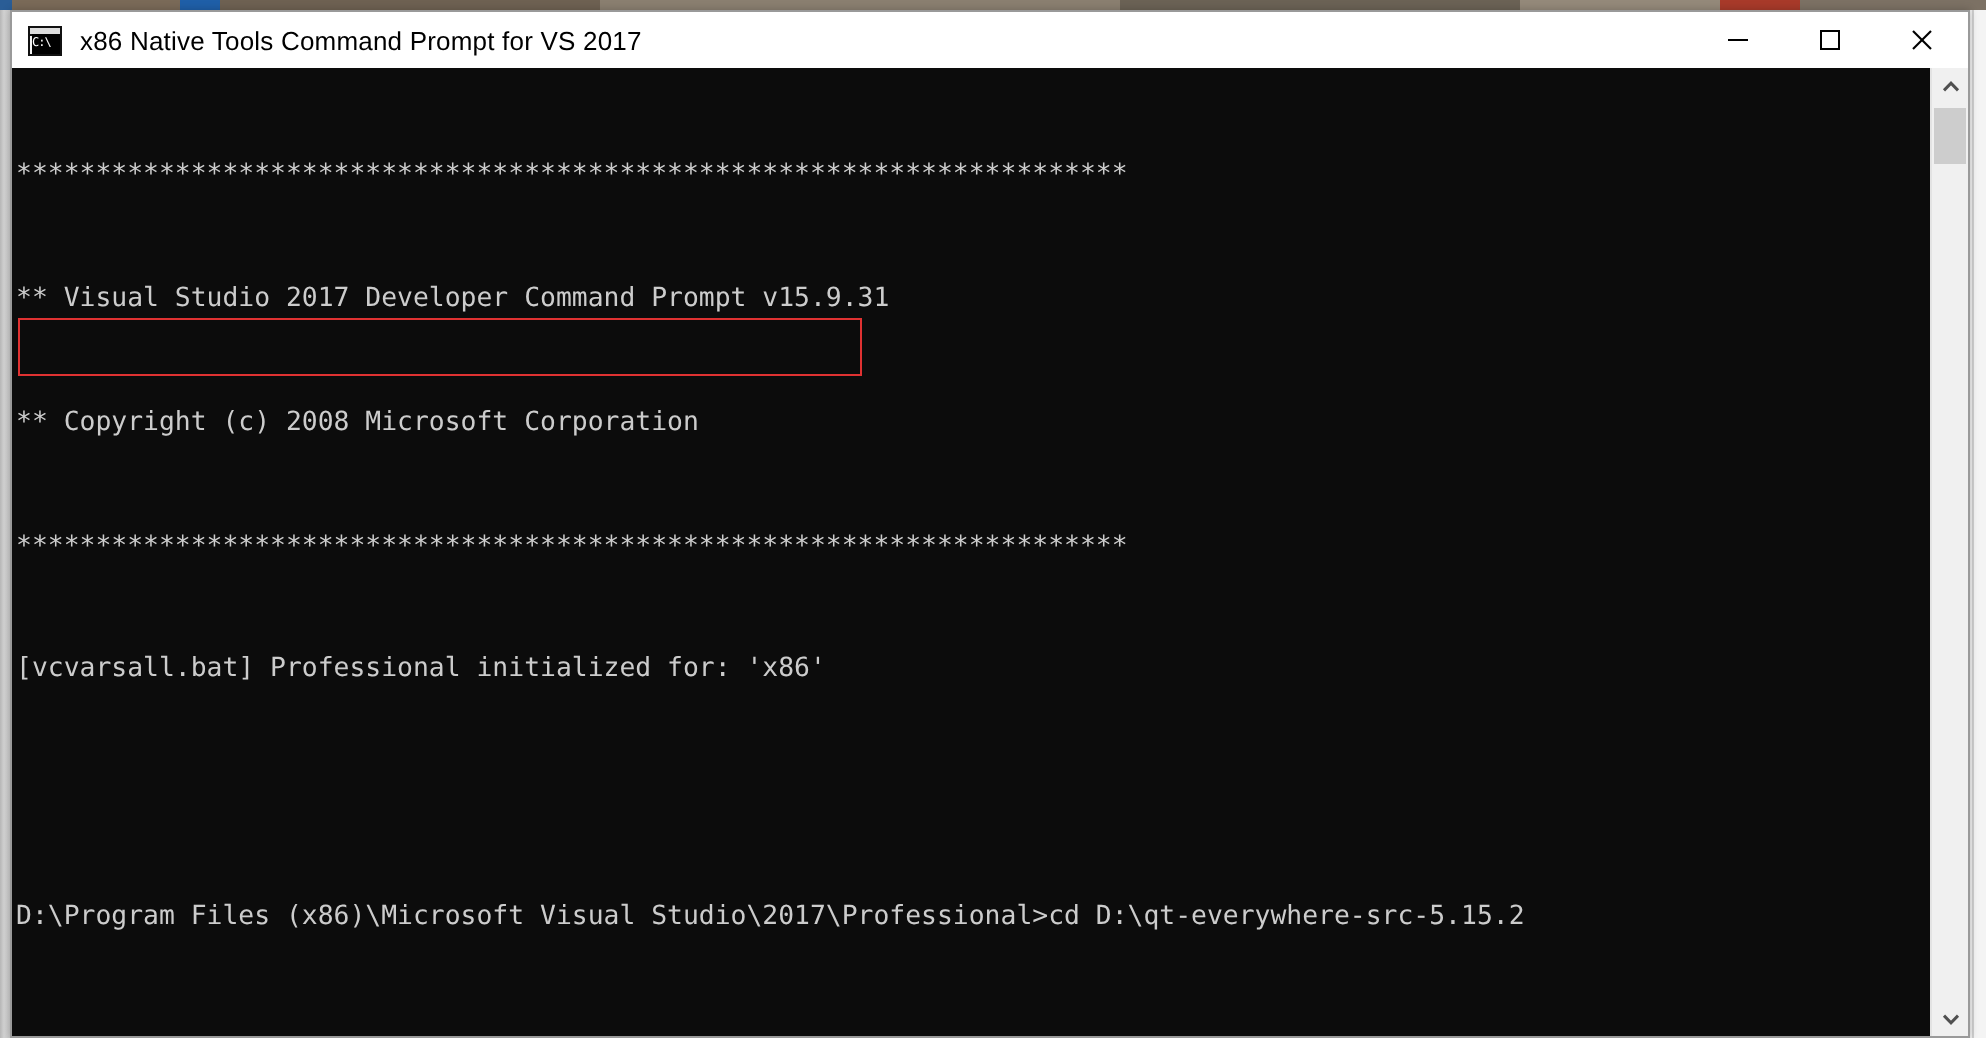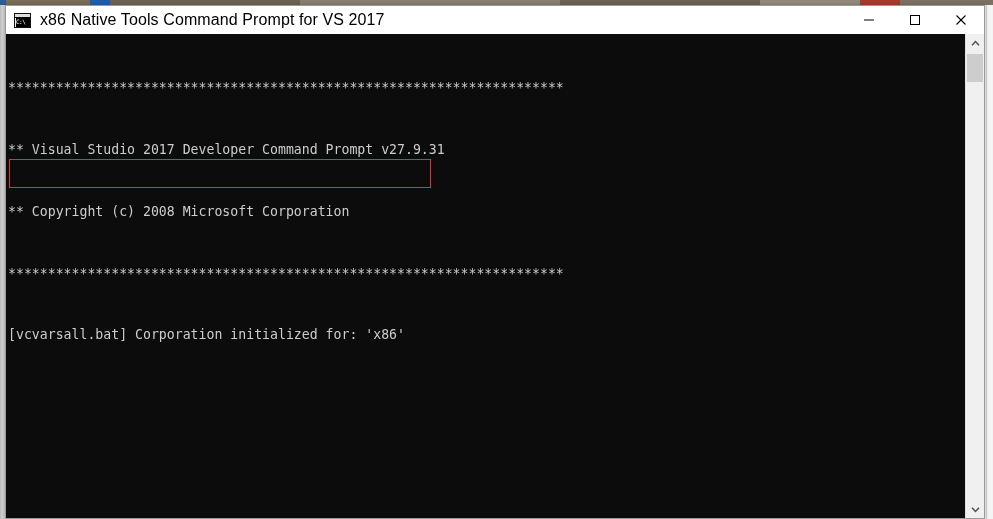--- a/index.html
+++ b/index.html
@@ -133,21 +133,21 @@
     right: 0; bottom: 0;
     background: #000;
     color: #fff;
     font-family: "DejaVu Sans Mono", monospace;
     font-size: 6px;
     line-height: 10px;
     letter-spacing: -0.5px;
   }
   #title-text {
     margin-left: 9px;
-    font-size: 16px;
+    font-size: 13px;
     color: #000;
     white-space: nowrap;
     letter-spacing: 0.1px;
   }
   #window-controls {
     position: absolute;
     right: 0; top: 0;
     height: 28px;
     display: flex;
   }
@@ -284,25 +284,26 @@
           <line x1="1.5" y1="1.5" x2="10.5" y2="10.5" stroke="#000" stroke-width="1.1"></line>
           <line x1="10.5" y1="1.5" x2="1.5" y2="10.5" stroke="#000" stroke-width="1.1"></line>
         </svg>
       </div>
     </div>
   </div>
 
   <div id="console-body">
     <div id="console-text">
       <div class="console-line">**********************************************************************</div>
-      <div class="console-line">** Visual Studio 2017 Developer Command Prompt v27.9.31</div>
+      <div class="console-line">** Visual Studio 2017 Developer Command Prompt v15.9.31</div>
       <div class="console-line">** Copyright (c) 2008 Microsoft Corporation</div>
       <div class="console-line">**********************************************************************</div>
-      <div class="console-line">[vcvarsall.bat] Corporation initialized for: 'x86'</div>
+      <div class="console-line">[vcvarsall.bat] Professional initialized for: 'x86'</div>
       <div class="console-line"></div>
+      <div class="console-line">D:\Program Files (x86)\Microsoft Visual Studio\2017\Professional&gt;cd D:\qt-everywhere-src-5.15.2</div>
       <div class="console-line"></div>
       
     </div>
     <div id="highlight-box"></div>
   </div>
 
   <div id="console-scrollbar">
     <div class="sb-arrow" id="sb-arrow-up">
       <svg width="9" height="7" viewBox="0 0 9 7">
         <path d="M1 5.2 L4.5 1.6 L8 5.2" fill="none" stroke="#505050" stroke-width="1.5"></path>

